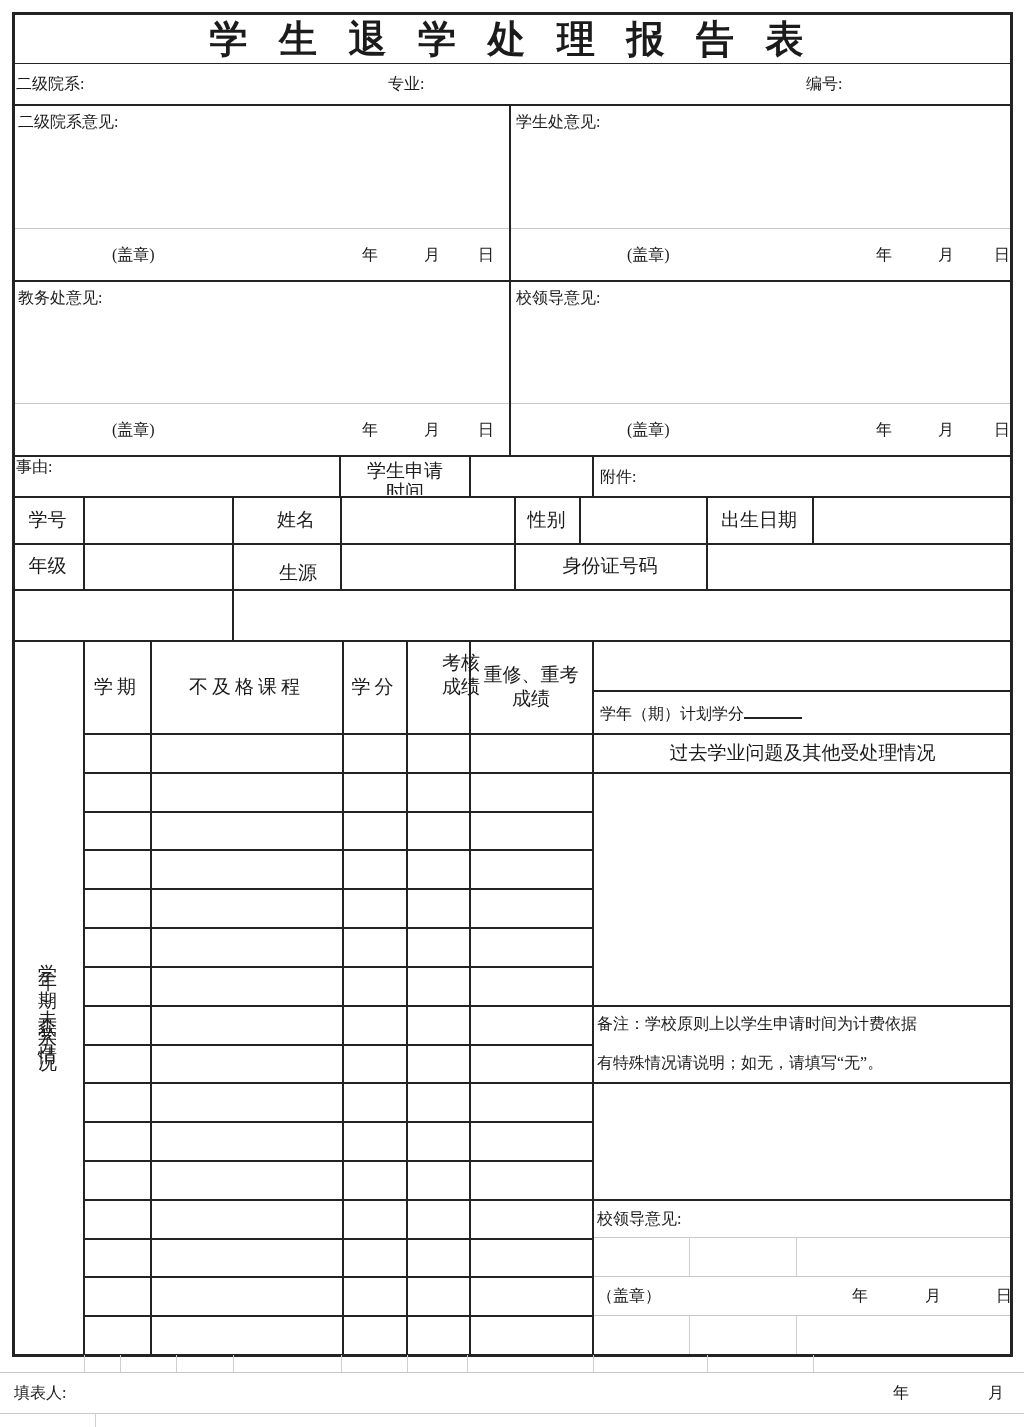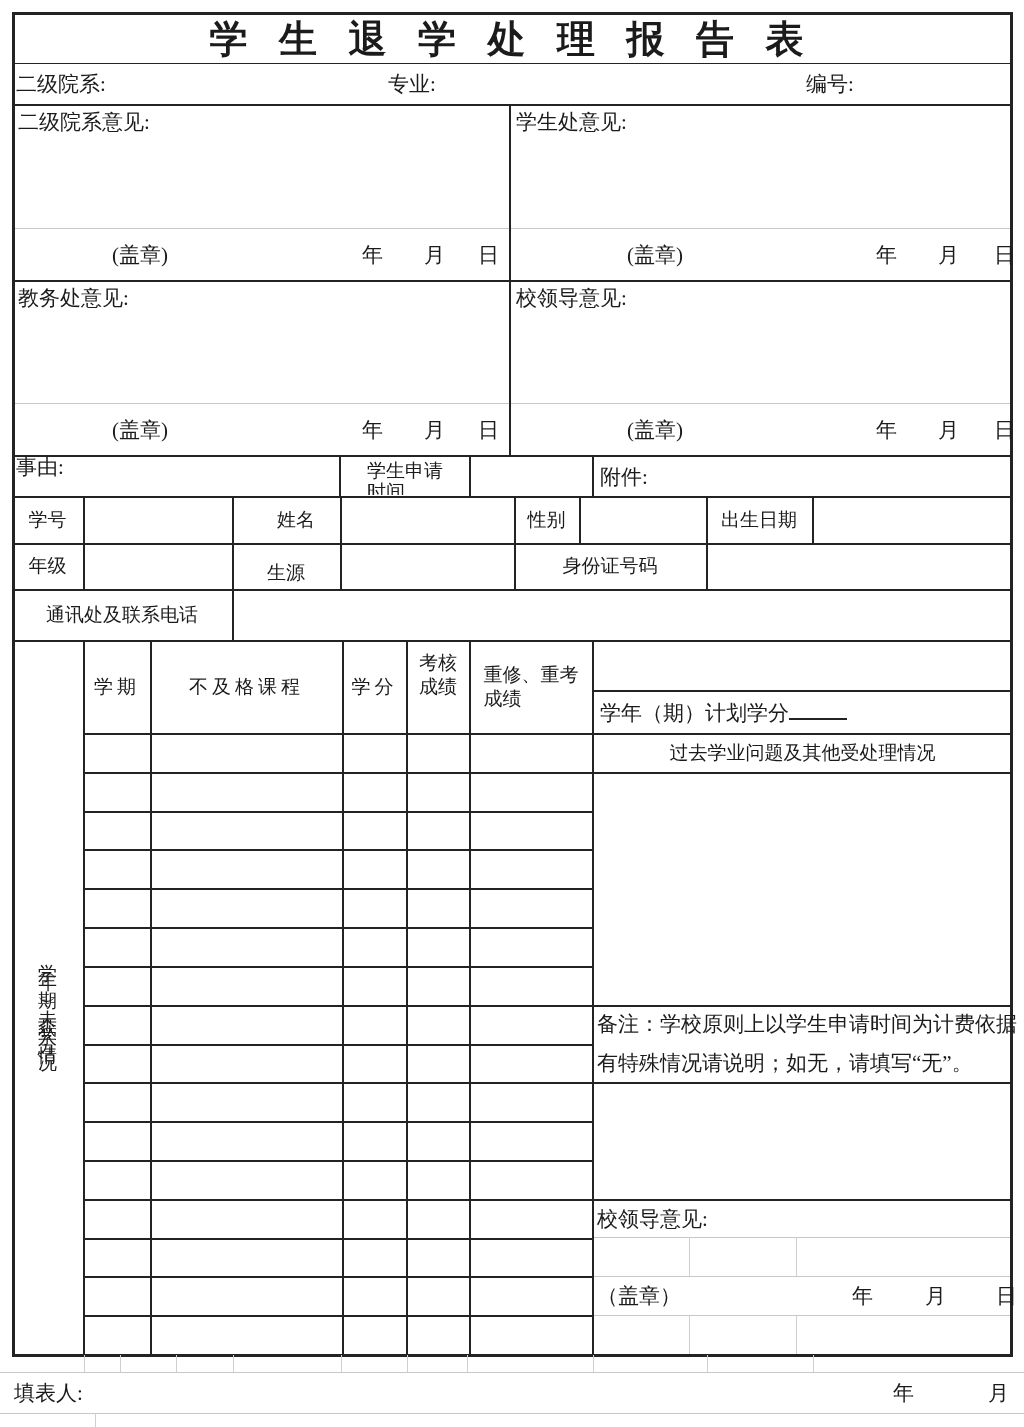--- a/index.html
+++ b/index.html
@@ -1,22 +1,22 @@
 <!DOCTYPE html>
 <html><head>
 <meta charset="utf-8">
 <style>
   html,body{margin:0;padding:0;background:#ffffff;}
   #sheet{
     position:relative;width:1024px;height:1427px;background:#ffffff;
     font-family:"Liberation Serif","DejaVu Serif",serif;color:#1b1b1b;overflow:hidden;
   }
-  .t{position:absolute;font-size:21px;line-height:22px;white-space:nowrap;}
+  .t{position:absolute;font-size:16px;line-height:22px;white-space:nowrap;}
   .c{position:absolute;display:flex;align-items:center;justify-content:center;
-     font-size:19px;text-align:left;white-space:pre-line;line-height:24px;}
+     font-size:19px;text-align:center;white-space:pre-line;line-height:24px;}
   .hl{position:absolute;height:2px;background:#232323;}
   .vl{position:absolute;width:2px;background:#232323;}
   .hl.f{height:1px;background:#c8c8c8;}
   .vl.f{width:1px;background:#cfcfcf;}
   .title{position:absolute;left:12px;top:15px;width:1000px;height:48px;
      font-size:38px;font-weight:bold;letter-spacing:11px;text-align:center;line-height:48px;}
   .fill{display:inline-block;border-bottom:2px solid #232323;height:15px;vertical-align:baseline;}
   .area{position:absolute;background:transparent;}
   .hdr{letter-spacing:4px;}
   .vert{writing-mode:vertical-rl;letter-spacing:9px;font-size:19px;line-height:24px;}
@@ -148,35 +148,34 @@
   <div class="area" style="left:85px;top:498px;width:147px;height:45px"></div>
   <div class="c" style="left:232px;top:496px;width:128px;height:47px">姓名</div>
   <div class="area" style="left:342px;top:498px;width:172px;height:45px"></div>
   <div class="c" style="left:514px;top:496px;width:65px;height:47px">性别</div>
   <div class="area" style="left:581px;top:498px;width:125px;height:45px"></div>
   <div class="c" style="left:706px;top:496px;width:106px;height:47px">出生日期</div>
   <div class="area" style="left:814px;top:498px;width:196px;height:45px"></div>
 
   <div class="c" style="left:12px;top:543px;width:71px;height:46px">年级</div>
   <div class="area" style="left:85px;top:545px;width:147px;height:44px"></div>
-  <div class="c" style="left:232px;top:543px;width:108px;height:60px">生源</div>
+  <div class="c" style="left:244px;top:543px;width:108px;height:60px">生源</div>
   <div class="area" style="left:342px;top:545px;width:172px;height:44px"></div>
   <div class="c" style="left:514px;top:543px;width:192px;height:46px">身份证号码</div>
   <div class="area" style="left:708px;top:545px;width:302px;height:44px"></div>
 
-  <div class="c" style="left:12px;top:589px;width:220px;height:51px">通讯处及联系电话</div>
   <div class="area" style="left:234px;top:591px;width:776px;height:49px"></div>
 
   <div class="c" style="left:12px;top:640px;width:71px;height:716px">
     <span class="vert">学年（期）未获学分情况</span>
   </div>
   <div class="c hdr" style="left:84px;top:640px;width:66px;height:93px">学期</div>
   <div class="c hdr" style="left:151px;top:640px;width:191px;height:93px">不及格课程</div>
   <div class="c hdr" style="left:343px;top:640px;width:63px;height:93px">学分</div>
-  <div class="c" style="left:407px;top:640px;width:62px;height:70px">考核
+  <div class="c" style="left:430px;top:640px;width:62px;height:70px">考核
 成绩</div>
   <div class="c" style="left:470px;top:640px;width:122px;height:93px">重修、重考
 成绩</div>
   <div class="area" style="left:84px;top:734px;width:508px;height:620px"></div>
 
   <div class="t" style="left:600px;top:702px">
     <span>学年（期）计划学分</span><span class="fill" style="width:58px"></span>
   </div>
   <div class="c" style="left:593px;top:733px;width:419px;height:39px">过去学业问题及其他受处理情况</div>
   <div class="area" style="left:594px;top:773px;width:417px;height:231px"></div>

